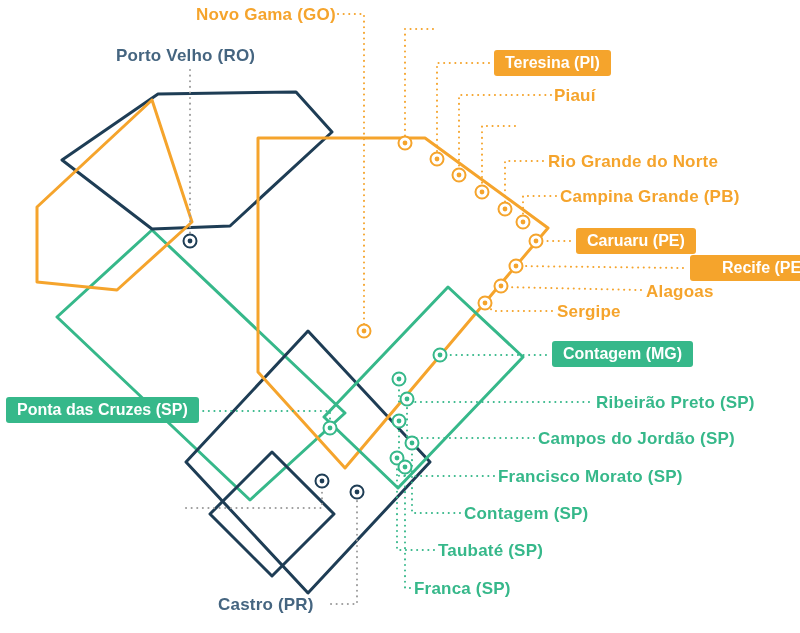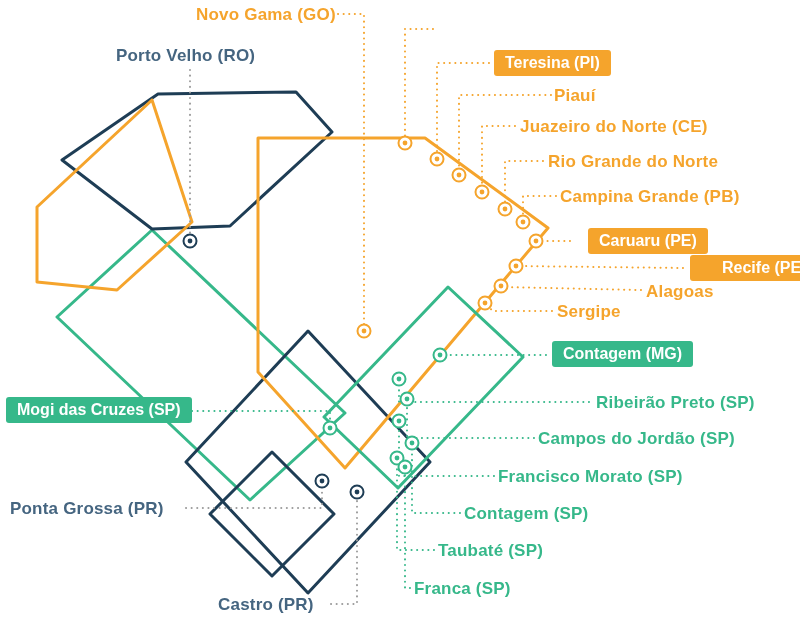--- a/index.html
+++ b/index.html
@@ -169,33 +169,31 @@
       </g>
     <g class="marker green" transform="translate(330,428)">
         <circle class="ring" r="6.5"></circle>
         <circle class="dot" r="2.4"></circle>
       </g>
   </svg>
 
   <div class="lbl orange" style="left:180px;top:5px;margin-left:16px;">Novo Gama (GO)</div>
   <div class="lbl navy" style="left:116px;top:46px;">Porto Velho (RO)</div>
   <div class="lbl orange" style="left:554px;top:86px;">Piauí</div>
-  <div class="lbl orange" style="left:520px;top:117px;">Juazeiro do Norte (CE)</div>
   <div class="lbl orange" style="left:548px;top:152px;">Rio Grande do Norte</div>
   <div class="lbl orange" style="left:560px;top:187px;">Campina Grande (PB)</div>
   <div class="lbl orange" style="left:646px;top:282px;">Alagoas</div>
   <div class="lbl orange" style="left:557px;top:302px;">Sergipe</div>
   <div class="lbl green" style="left:596px;top:393px;">Ribeirão Preto (SP)</div>
   <div class="lbl green" style="left:538px;top:429px;">Campos do Jordão (SP)</div>
   <div class="lbl green" style="left:498px;top:467px;">Francisco Morato (SP)</div>
   <div class="lbl green" style="left:464px;top:504px;">Contagem (SP)</div>
   <div class="lbl green" style="left:438px;top:541px;">Taubaté (SP)</div>
   <div class="lbl green" style="left:414px;top:579px;">Franca (SP)</div>
-  <div class="lbl navy" style="left:10px;top:499px;">Ponta Grossa (PR)</div>
   <div class="lbl navy" style="left:218px;top:595px;">Castro (PR)</div>
 
   <div class="badge orange" style="left:494px;top:50px;">Teresina (PI)</div>
-  <div class="badge orange" style="left:576px;top:228px;margin-left:12px;">Caruaru (PE)</div>
+  <div class="badge orange" style="left:576px;top:228px;">Caruaru (PE)</div>
   <div class="badge orange" style="left:690px;top:255px;padding-left:32px;">Recife (PE)</div>
   <div class="badge green" style="left:552px;top:341px;">Contagem (MG)</div>
-  <div class="badge green" style="left:6px;top:397px;">Mogi das Cruzes (SP)</div>
+  <div class="badge green" style="left:6px;top:397px;">Ponta das Cruzes (SP)</div>
 
 </div>
 
 </body></html>

